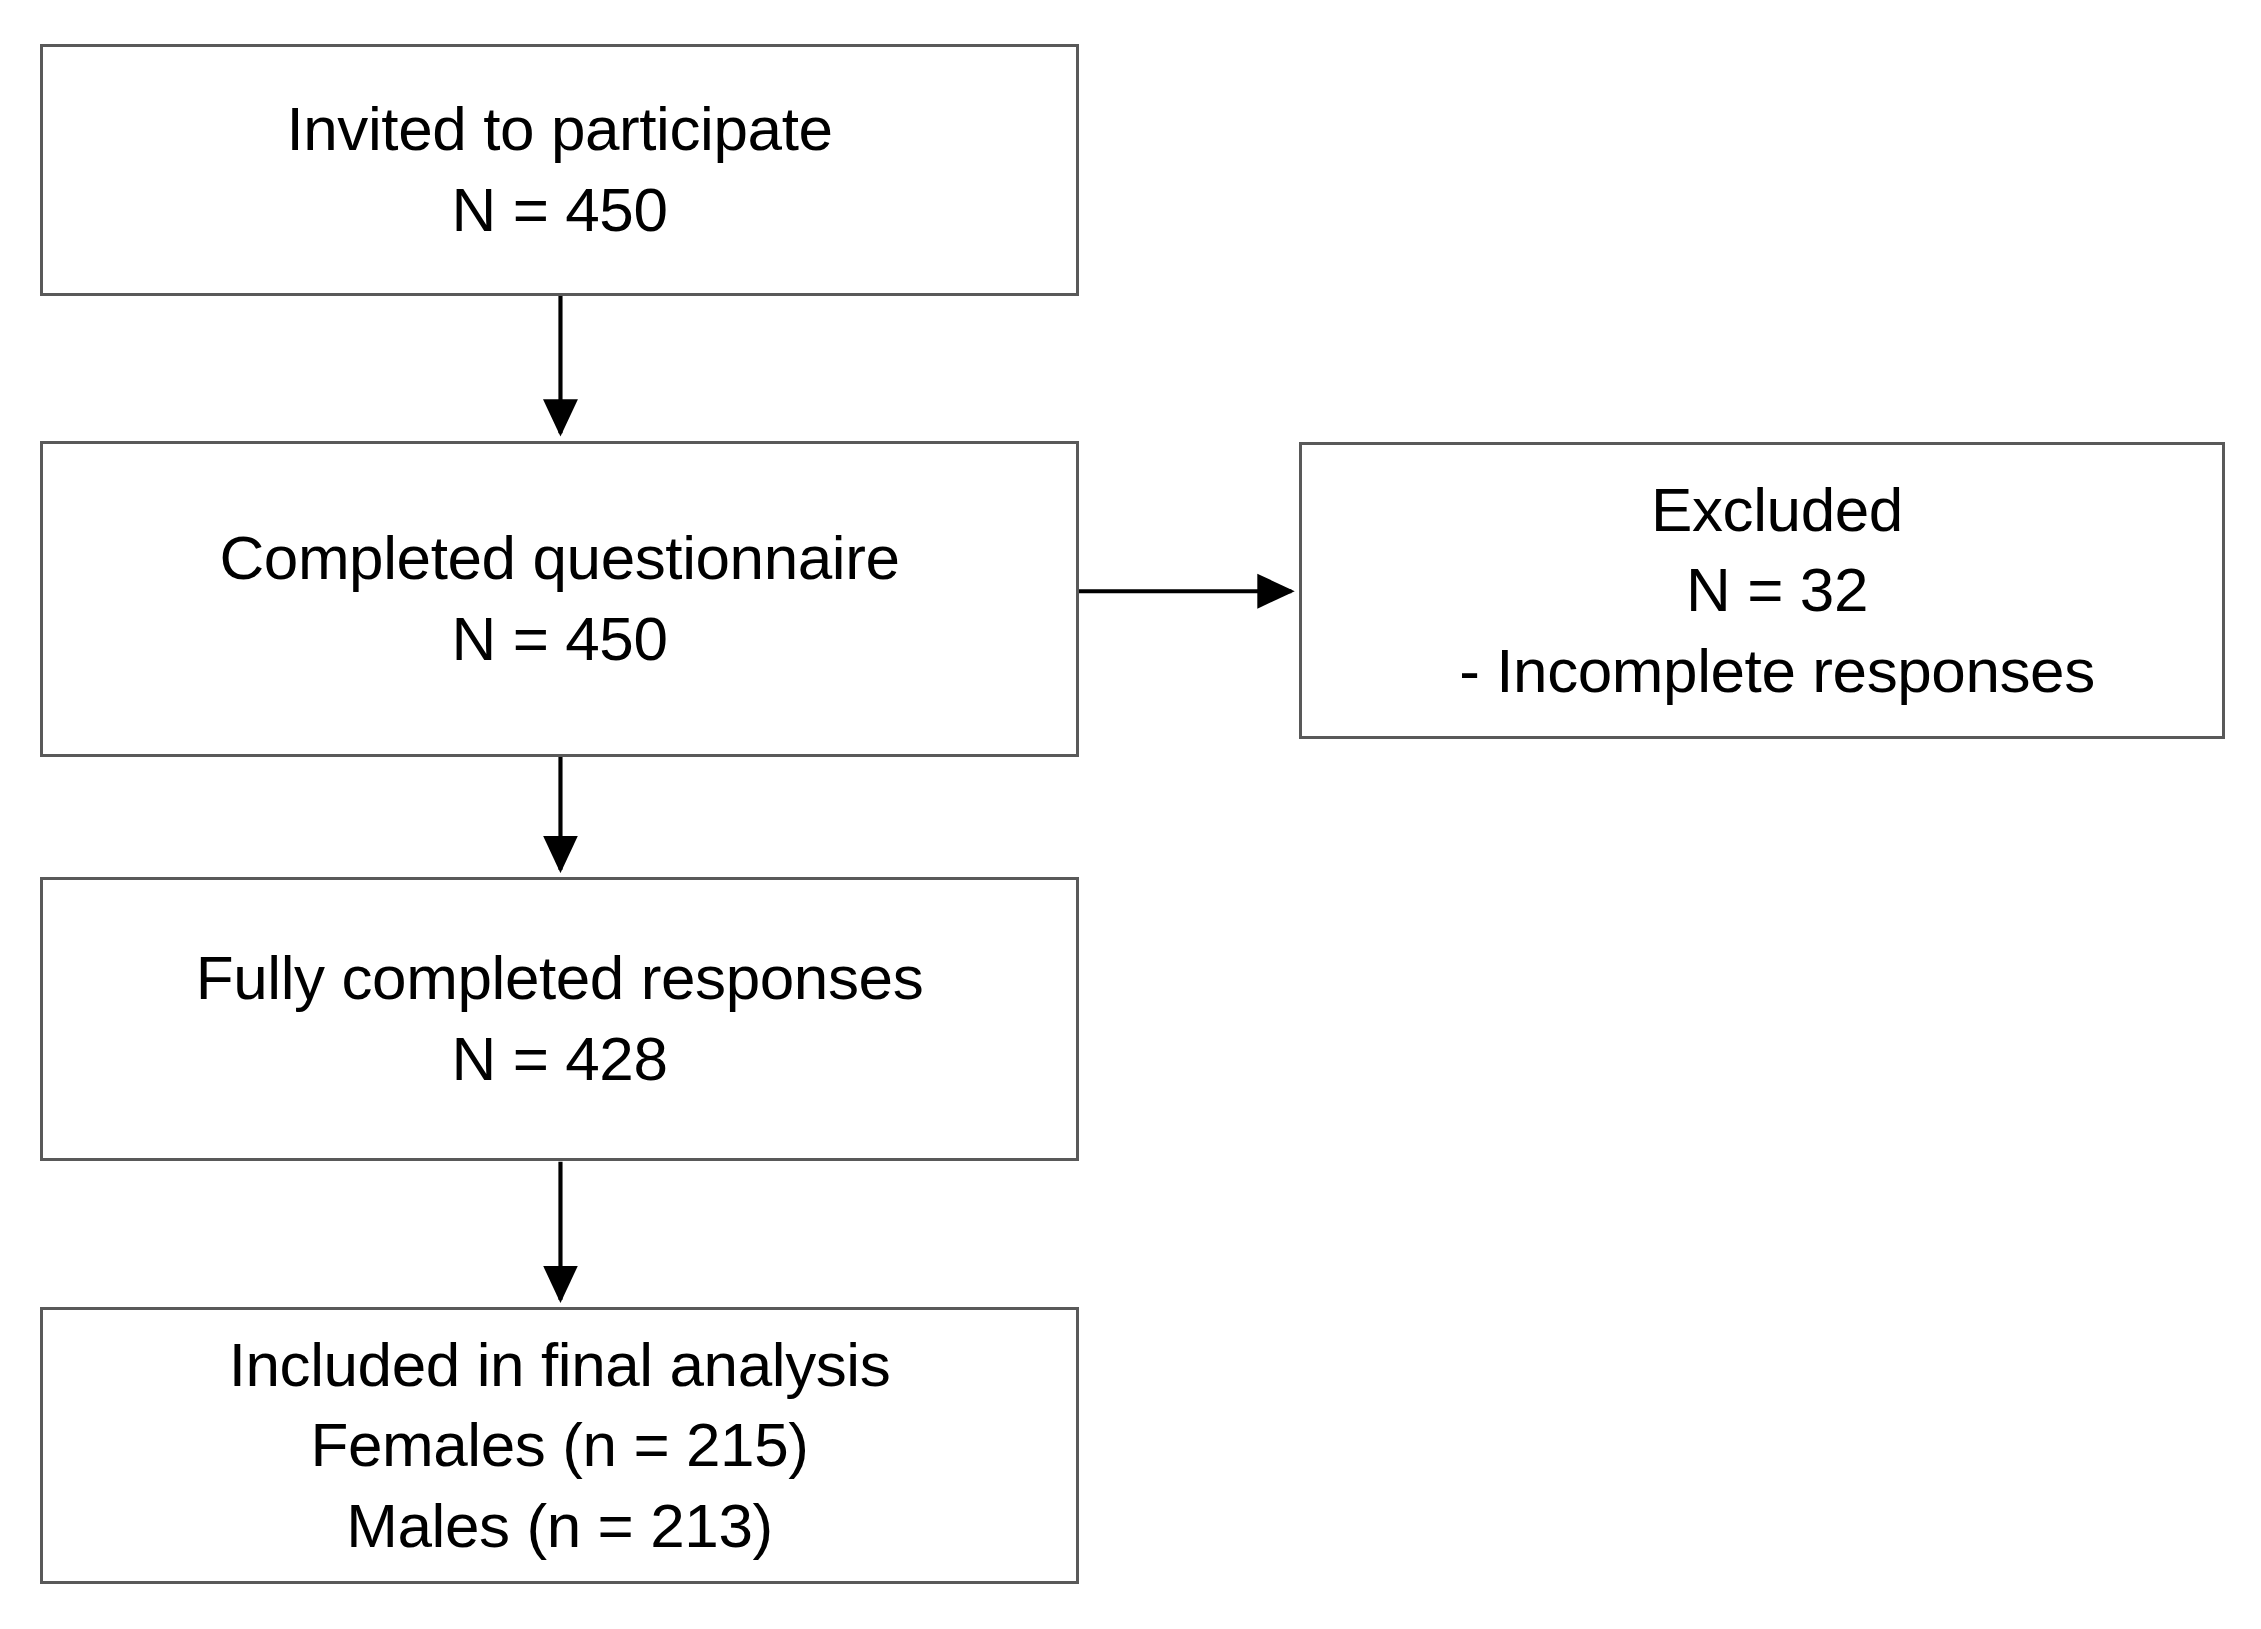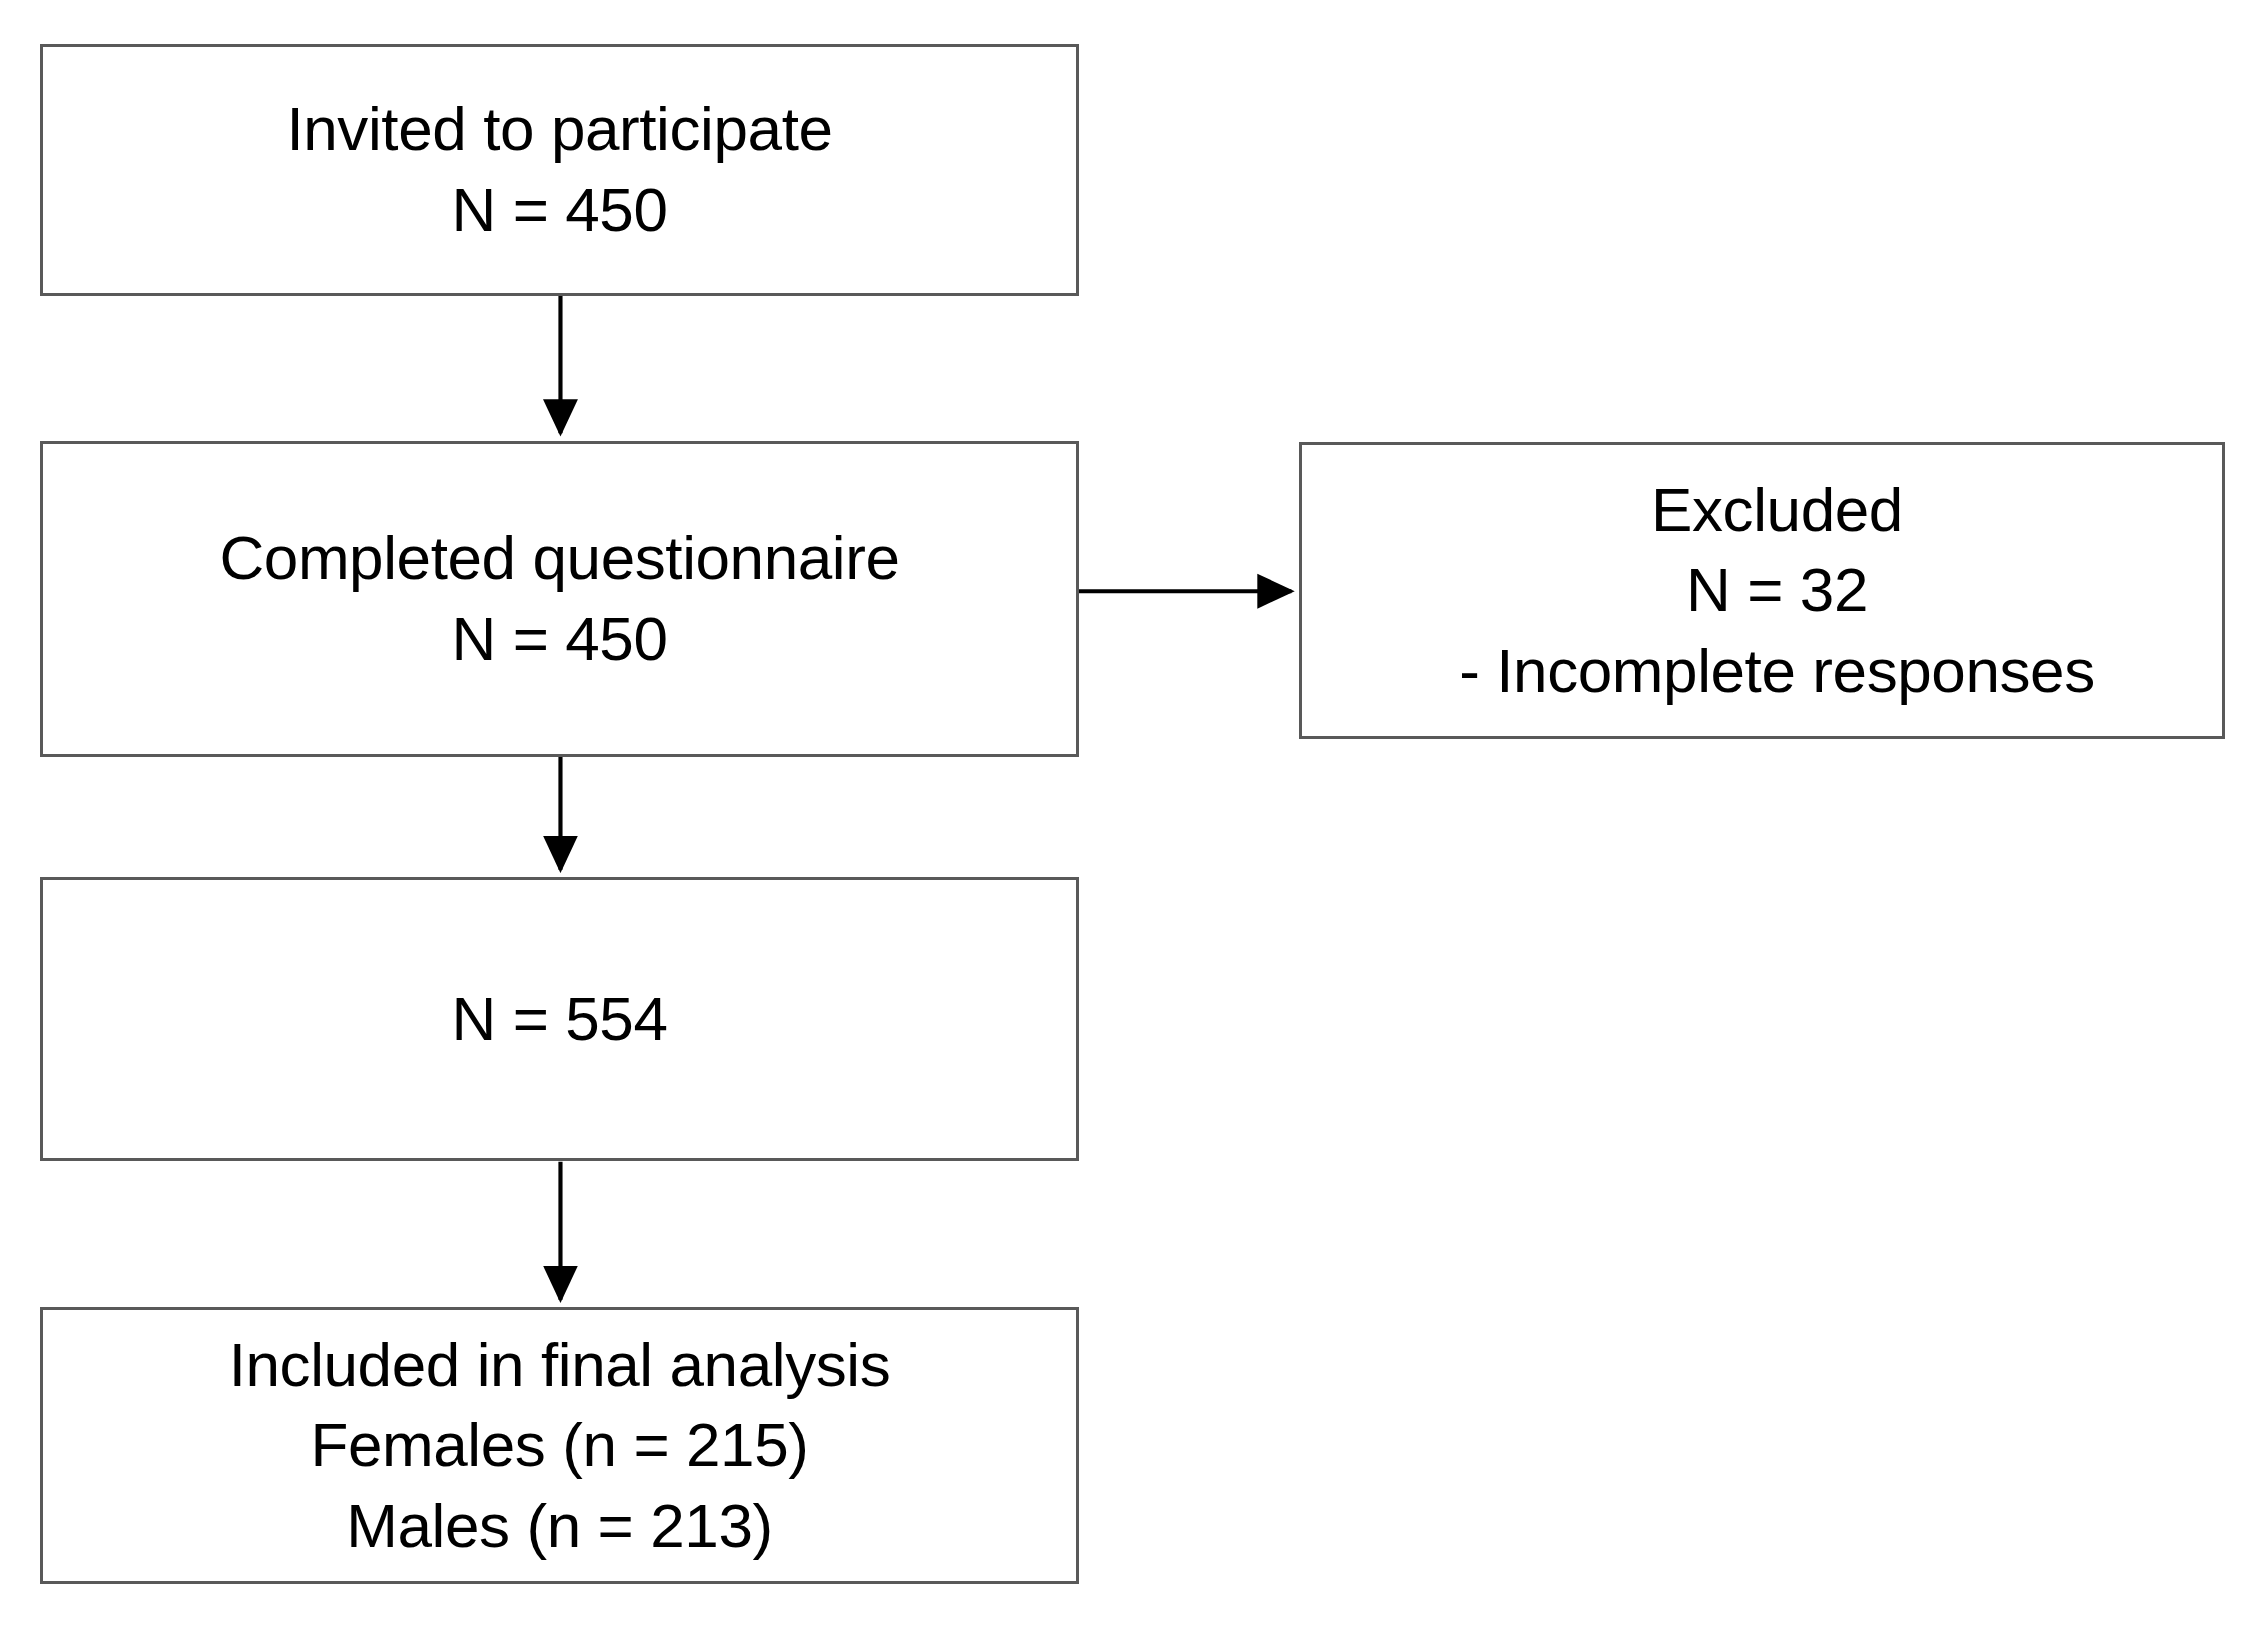--- a/index.html
+++ b/index.html
@@ -94,21 +94,22 @@
     <span class="line">N = 450</span>
   </div>
 
   <div class="node" id="node-excluded">
     <span class="line">Excluded</span>
     <span class="line">N = 32</span>
     <span class="line">- Incomplete responses</span>
   </div>
 
   <div class="node" id="node-fully">
-    <span class="line">N = 554</span>
+    <span class="line">Fully completed responses</span>
+    <span class="line">N = 428</span>
   </div>
 
   <div class="node" id="node-included">
     <span class="line">Included in final analysis</span>
     <span class="line">Females (n = 215)</span>
     <span class="line">Males (n = 213)</span>
   </div>
 
 </div>
 

